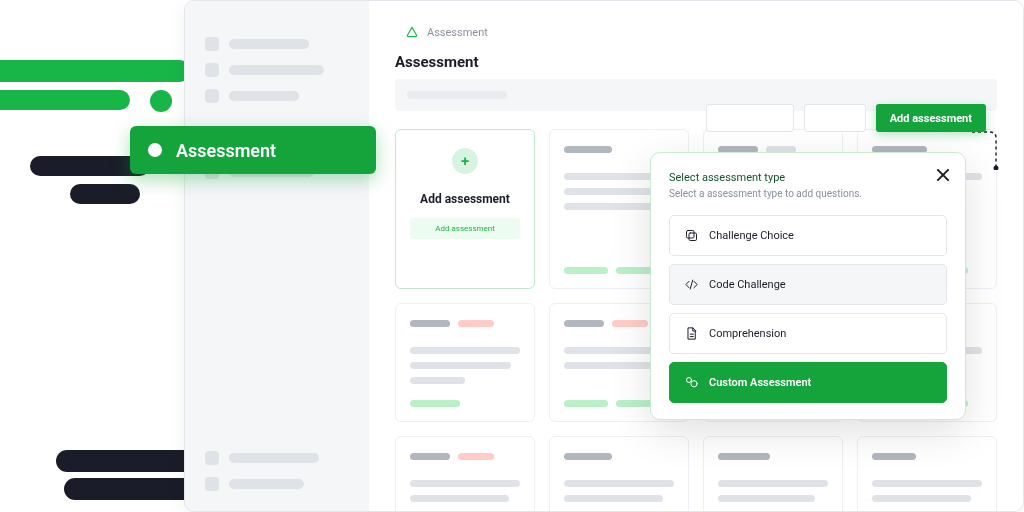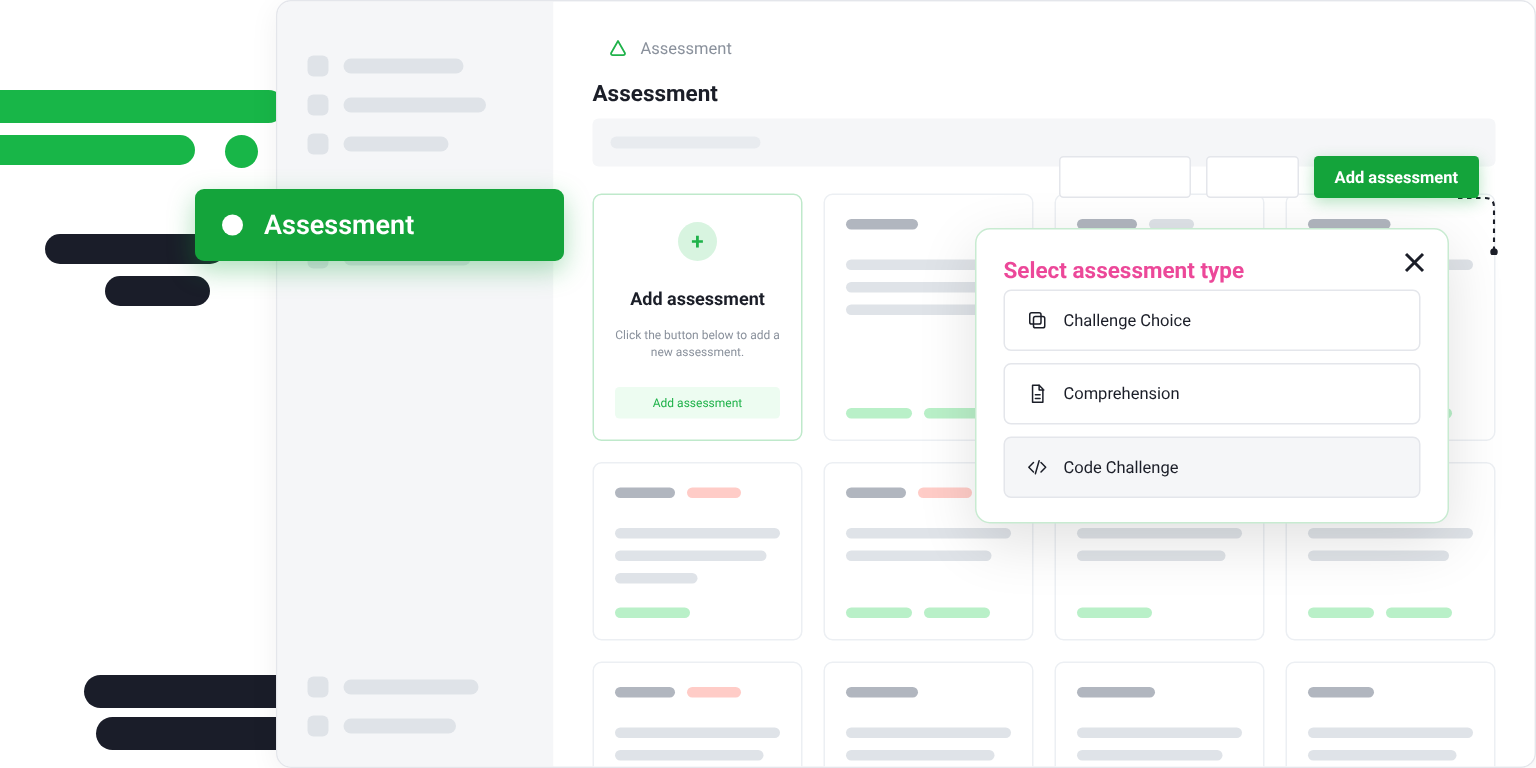--- a/index.html
+++ b/index.html
@@ -52,21 +52,21 @@
 
   
   .connector { position: absolute; z-index: 14; pointer-events: none; }
 
   
   .modal { position: absolute; left: 650px; top: 152px; width: 316px; background: #fff; border: 1px solid #c8ebd1; border-radius: 10px; box-shadow: 0 12px 40px rgba(0,0,0,0.12); padding: 18px 18px 16px; z-index: 30; }
   .modal-close { position: absolute; right: 14px; top: 14px; width: 16px; height: 16px; cursor: pointer; }
   .modal-close::before, .modal-close::after { content: ""; position: absolute; left: 7px; top: 0; width: 2px; height: 16px; background: #1b1e28; }
   .modal-close::before { transform: rotate(45deg); }
   .modal-close::after { transform: rotate(-45deg); }
-  .modal h3 { font-size: 15px; font-weight: 700; color: #ec4899; margin-bottom: 4px; }
+  .modal h3 { font-size: 11px; font-weight: 400; color: #14532d; margin-bottom: 4px; }
   .modal .sub { font-size: 10px; color: #8a919c; margin-bottom: 16px; }
   .opt-list { display: flex; flex-direction: column; gap: 8px; }
   .opt { border: 1px solid #e4e6eb; border-radius: 5px; padding: 12px 14px; display: flex; align-items: center; gap: 10px; font-size: 11px; color: #1b1e28; cursor: pointer; background:#fff; }
   .opt.hover { background: #f5f6f8; }
   .opt.selected { background: #14a43b; border-color: #14a43b; color: #fff; font-weight: 600; }
   .opt svg { width: 15px; height: 15px; flex-shrink: 0; }
   .opt svg .st { stroke: #1b1e28; stroke-width: 1.6; fill: none; stroke-linecap: round; stroke-linejoin: round; }
   .opt.selected svg .st { stroke: #fff; }
 </style>
 </head>
@@ -130,21 +130,20 @@
     <h1 class="page-title">Assessment</h1>
     <div class="toolbar-row">
         <div class="ph"></div>
       </div>
 
     <div class="grid">
 
       <div class="card add-card" style="grid-row:span 1">
         <div class="add-circle">+</div>
         <div class="add-title">Add assessment</div>
-        <div class="add-sub">Click the button below to add a new assessment.</div>
         <div class="add-btn-mini">Add assessment</div>
       </div>
 
       <div class="card">
         <div class="line dark" style="width:48px"></div>
         <div style="height:4px"></div>
         <div class="line" style="width:100%"></div>
         <div class="line" style="width:90%"></div>
         <div class="line" style="width:95%"></div>
         <div style="flex:1"></div>
@@ -270,36 +269,44 @@
 </div>
 
 <svg class="connector" style="left:960px; top:130px; width:40px; height:40px;" viewBox="0 0 40 40">
   <path d="M12 2 L30 2 Q36 2 36 8 L36 36" stroke="#1b1e28" stroke-width="1.4" stroke-dasharray="3 3" fill="none"></path>
   <circle cx="36" cy="38" r="2.5" fill="#1b1e28"></circle>
 </svg>
 
 <div class="modal">
   <div class="modal-close"></div>
   <h3>Select assessment type</h3>
+  <div class="sub">Select a assessment type to add questions.</div>
   <div class="opt-list">
     <div class="opt">
       <svg viewBox="0 0 24 24">
           <rect class="st" x="4" y="4" width="12" height="12" rx="2"></rect>
           <rect class="st" x="8" y="8" width="12" height="12" rx="2"></rect>
         </svg>
       <span>Challenge Choice</span>
     </div>
+    <div class="opt hover">
+      <svg viewBox="0 0 24 24">
+          <path class="st" d="M8 7l-5 5 5 5M16 7l5 5-5 5M14 5l-4 14"></path>
+        </svg>
+      <span>Code Challenge</span>
+    </div>
     <div class="opt">
       <svg viewBox="0 0 24 24">
           <path class="st" d="M7 3h7l4 4v14H7z"></path>
           <path class="st" d="M14 3v5h5"></path>
           <path class="st" d="M10 13h5M10 17h5"></path>
         </svg>
       <span>Comprehension</span>
     </div>
-    <div class="opt hover">
+    <div class="opt selected">
       <svg viewBox="0 0 24 24">
-          <path class="st" d="M8 7l-5 5 5 5M16 7l5 5-5 5M14 5l-4 14"></path>
-        </svg>
-      <span>Code Challenge</span>
+          <circle class="st" cx="8" cy="8" r="4"></circle>
+          <circle class="st" cx="16" cy="14" r="5"></circle>
+        </svg>
+      <span>Custom Assessment</span>
     </div>
   </div>
 </div>
 
 </body></html>

